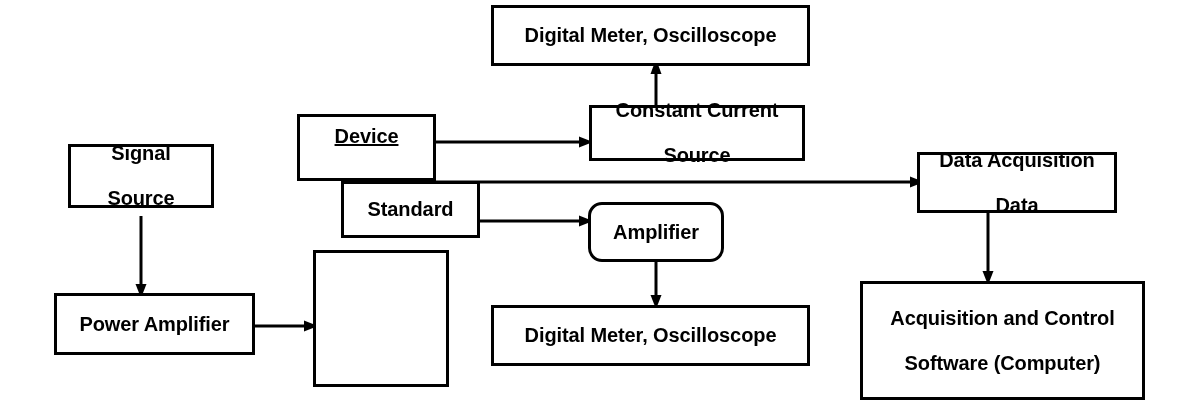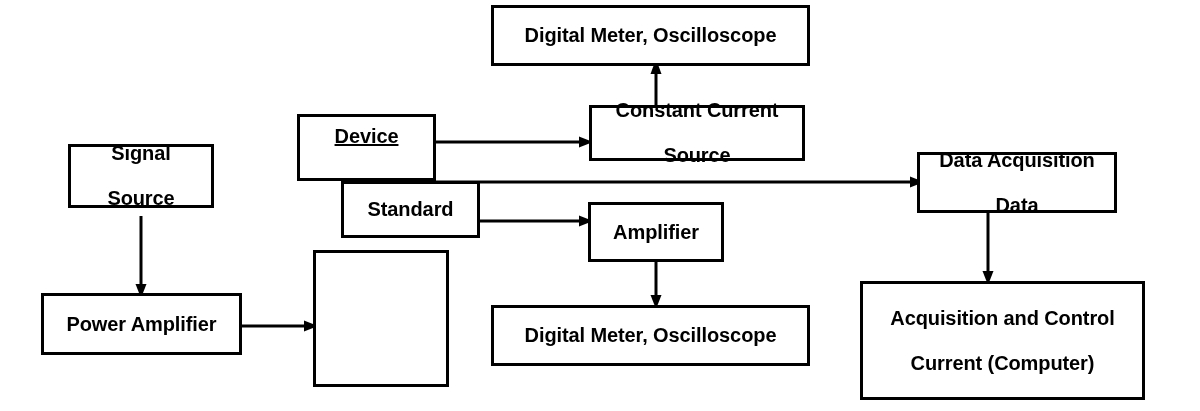--- a/index.html
+++ b/index.html
@@ -37,23 +37,23 @@
   
   .conn { position: absolute; z-index: 2; }
   .conn svg { display: block; overflow: visible; }
 
   
   #n-digital-meter-top   { left: 491px; top: 5px;   width: 319px; height: 61px; }
   #n-constant-current    { left: 589px; top: 105px; width: 216px; height: 56px; }
   #n-device-under-test   { left: 297px; top: 114px; width: 139px; height: 67px; text-decoration: underline; }
   #n-standard            { left: 309px; top: 181px; width: 139px; height: 57px; margin-left: 32px; }
   #n-signal-source       { left:  68px; top: 144px; width: 146px; height: 64px; }
-  #n-power-amplifier     { left:  41px; top: 293px; width: 201px; height: 62px; }
+  #n-power-amplifier     { left:  54px; top: 293px; width: 201px; height: 62px; }
   #n-vibration-table     { left: 313px; top: 250px; width: 136px; height: 137px; z-index: 6; }
-  #n-amplifier           { left: 588px; top: 202px; width: 136px; height: 60px; }
+  #n-amplifier           { left: 588px; top: 202px; width: 136px; height: 60px; border-radius: 14px; }
   #n-digital-meter-bot   { left: 491px; top: 305px; width: 319px; height: 61px; }
   #n-data-acq-unit       { left: 917px; top: 152px; width: 200px; height: 61px; }
   #n-acq-software        { left: 860px; top: 281px; width: 285px; height: 119px; }
 </style>
 </head>
 <body>
 
 <div id="canvas">
 
   <div class="conn" id="c-signal-to-power" style="left:126px; top:216px; width:30px; height:84px;">
@@ -146,16 +146,16 @@
 
   <div class="node" id="n-digital-meter-bot">
     <span>Digital Meter, Oscilloscope</span>
   </div>
 
   <div class="node" id="n-data-acq-unit">
     <span><span>Data Acquisition</span><br><span>Data</span></span>
   </div>
 
   <div class="node" id="n-acq-software">
-    <span><span>Acquisition and Control</span><br><span>Current (Computer)</span></span>
+    <span><span>Acquisition and Control</span><br><span>Software (Computer)</span></span>
   </div>
 
 </div>
 
 </body></html>

